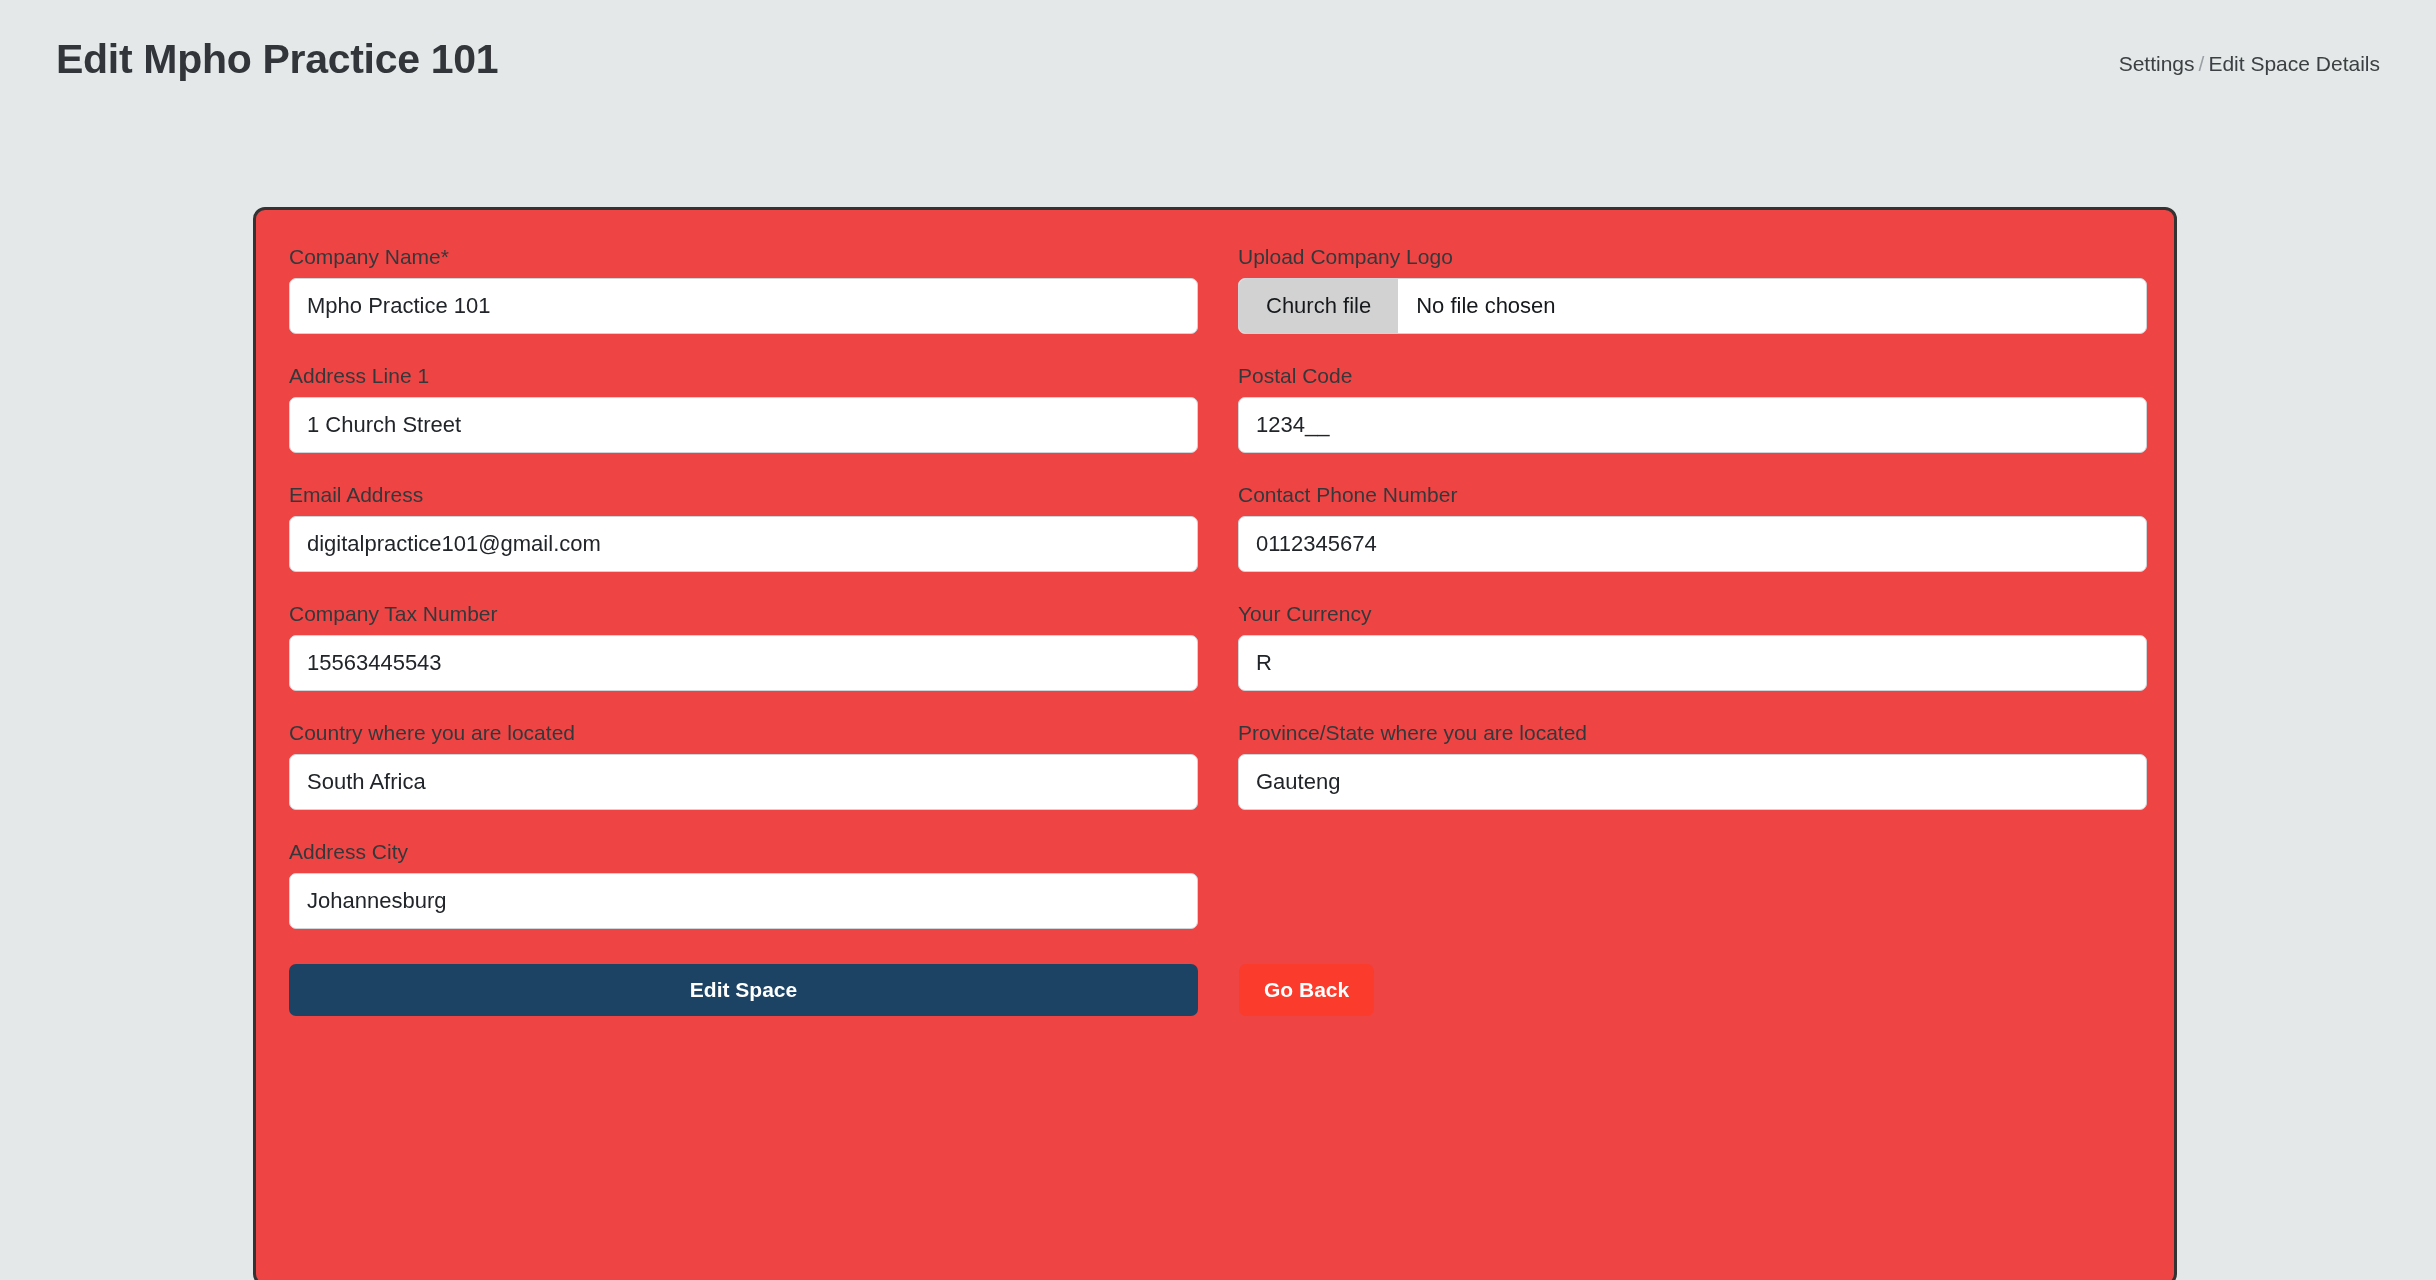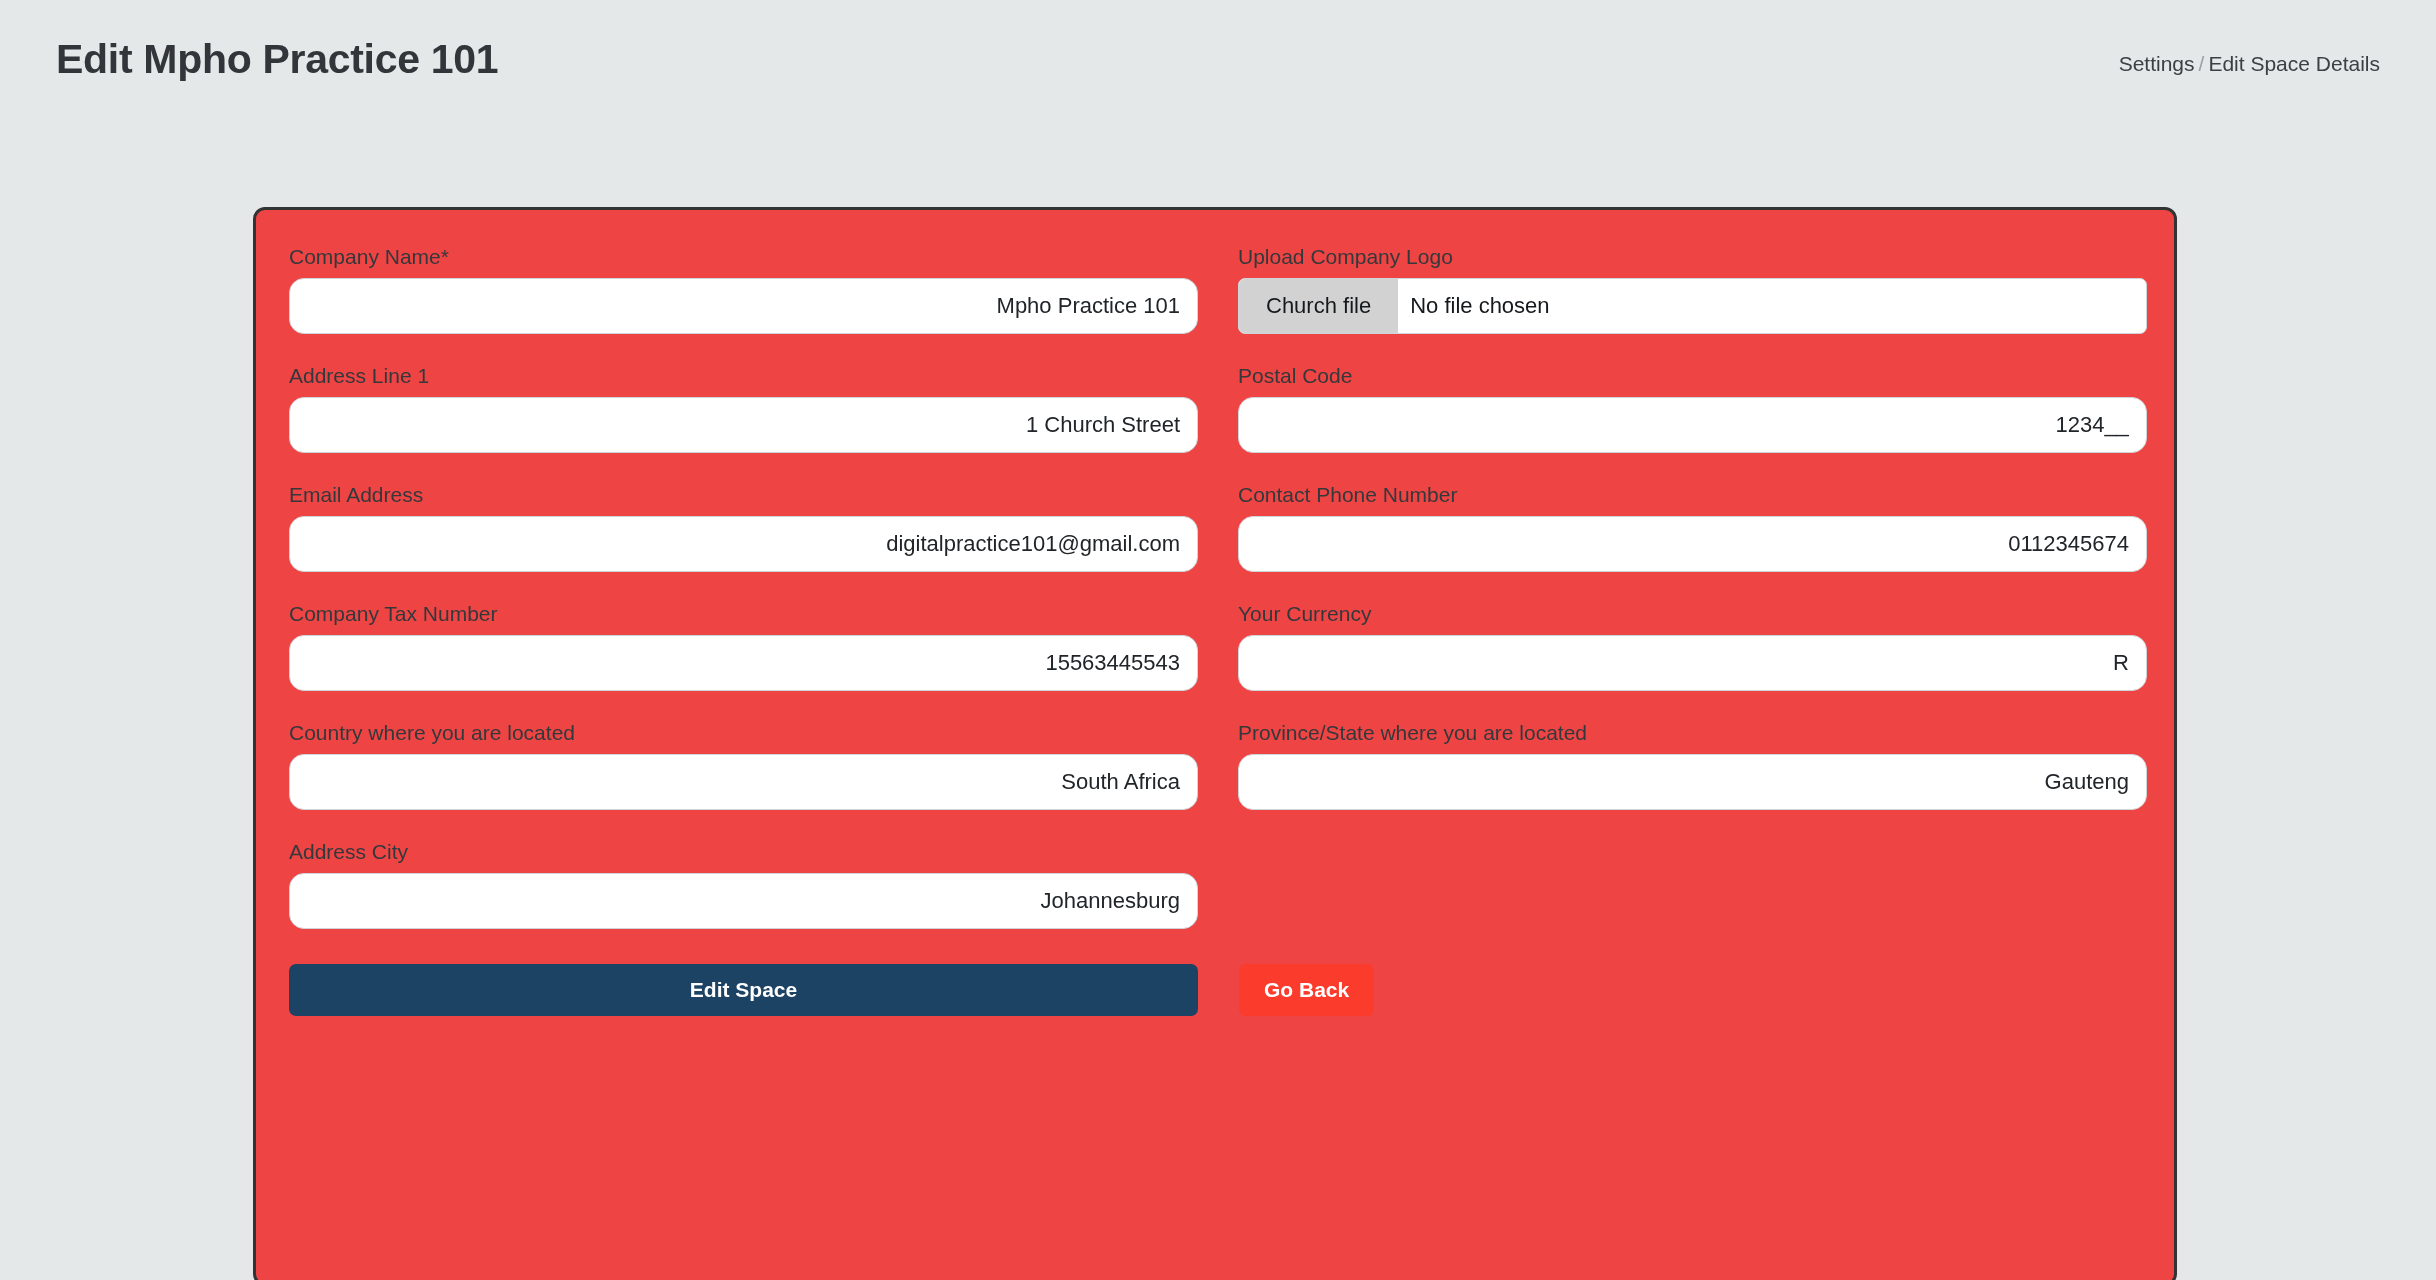--- a/index.html
+++ b/index.html
@@ -89,27 +89,26 @@
     margin-bottom: 9px;
     line-height: 25px;
     white-space: nowrap;
   }
 
   .text-input {
     width: 100%;
     height: 56px;
     background: #ffffff;
     border: 1.5px solid #cfd4d8;
-    border-radius: 15px;
+    border-radius: 7px;
     font-family: "Liberation Sans", sans-serif;
     font-size: 22px;
     color: #212529;
     padding: 0 17px;
     outline: none;
-    text-align: right;
   }
 
   
   .file-input {
     display: flex;
     align-items: stretch;
     width: 100%;
     height: 56px;
     background: #ffffff;
     border: 1.5px solid #cfd4d8;
@@ -125,21 +124,21 @@
     color: #16191c;
     font-size: 22px;
     font-family: "Liberation Sans", sans-serif;
     border: none;
     white-space: nowrap;
     cursor: default;
   }
   .file-status {
     display: flex;
     align-items: center;
-    padding-left: 12px;
+    padding-left: 18px;
     font-size: 22px;
     color: #16191c;
     white-space: nowrap;
   }
 
   
   .button-row {
     display: flex;
     gap: 41px;
     margin-top: 35px;

